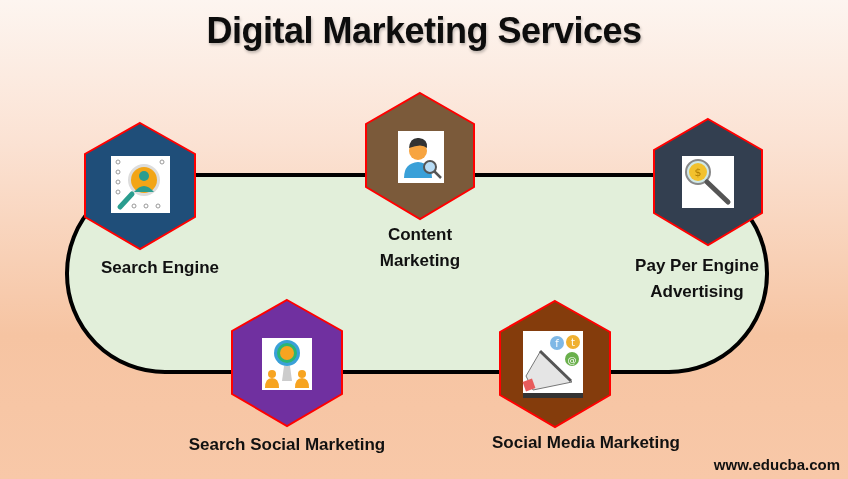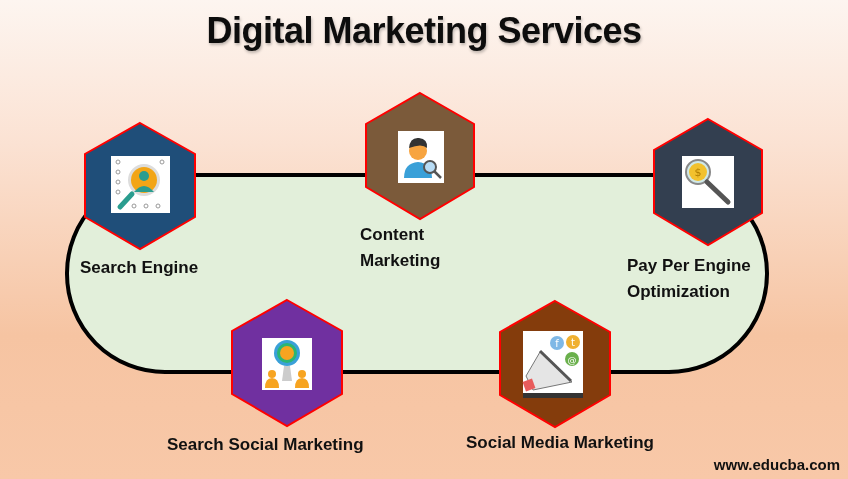--- a/index.html
+++ b/index.html
@@ -8,21 +8,21 @@
       background: linear-gradient(to bottom, #fdf5f0 0%, #fbe2d3 30%, #f6c4a2 70%, #f8c8a8 100%);
       font-family: "Liberation Sans", "DejaVu Sans", sans-serif;
     }
     .title {
       position: absolute; left: 0; top: 10px; width: 848px; text-align: center;
       font-size: 36px; font-weight: bold; color: #0d0d0d; letter-spacing: -0.5px;
       text-shadow: 1px 2px 3px rgba(0,0,0,0.25);
     }
     svg.diagram { position: absolute; left: 0; top: 0; }
     .label {
-      position: absolute; font-weight: bold; color: #111;
+      position: absolute; text-align: center; font-weight: bold; color: #111;
       font-size: 17px; line-height: 26px; white-space: nowrap;
     }
     .footer {
       position: absolute; right: 8px; bottom: 6px; font-size: 15px;
       font-weight: bold; color: #111; text-align: center;
     }
   </style>
 </head>
 <body>
 
@@ -109,21 +109,21 @@
   <div>Search Engine</div>
 </div>
 
 <div class="label" style="left:360px; top:222px; width:120px;">
   <div>Content</div>
   <div>Marketing</div>
 </div>
 
 <div class="label" style="left:627px; top:253px; width:140px;">
   <div>Pay Per Engine</div>
-  <div>Optimization</div>
+  <div>Advertising</div>
 </div>
 
 <div class="label" style="left:167px; top:432px; width:240px;">
   <div>Search Social Marketing</div>
 </div>
 
 <div class="label" style="left:466px; top:430px; width:240px;">
   <div>Social Media Marketing</div>
 </div>
 

